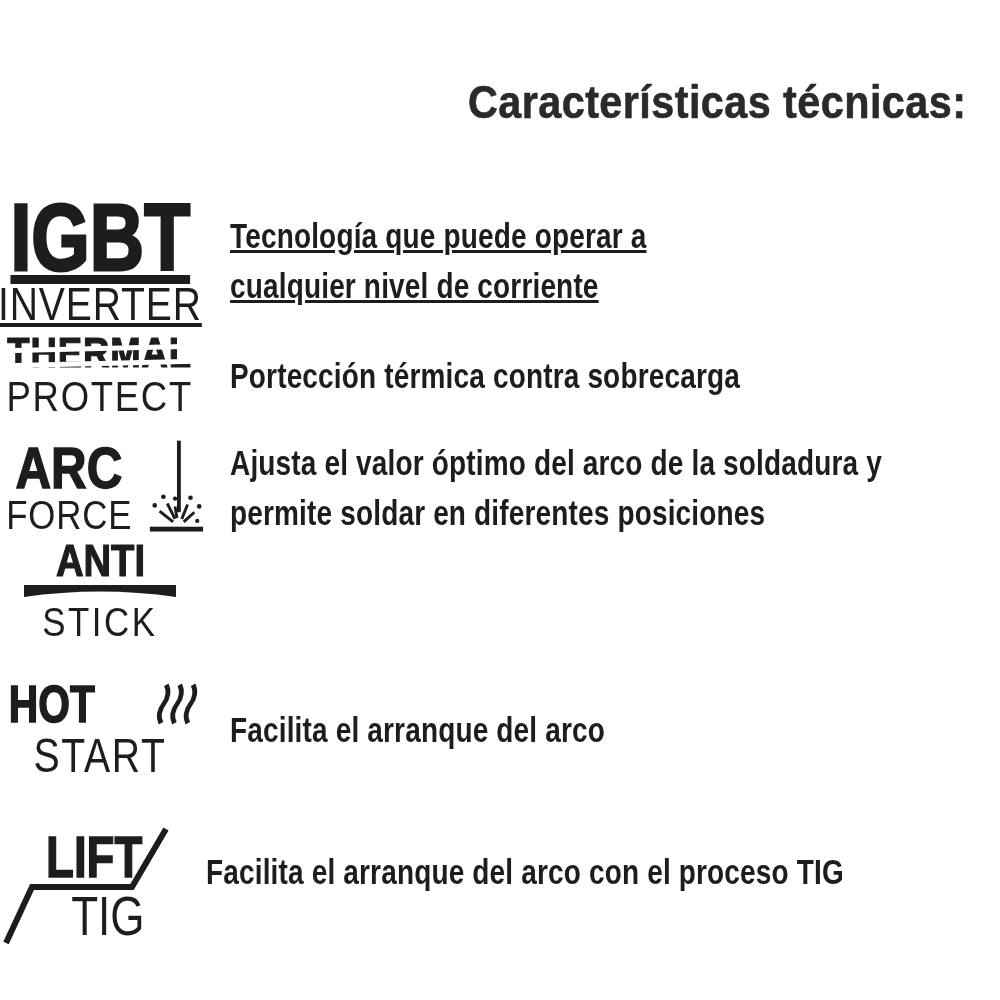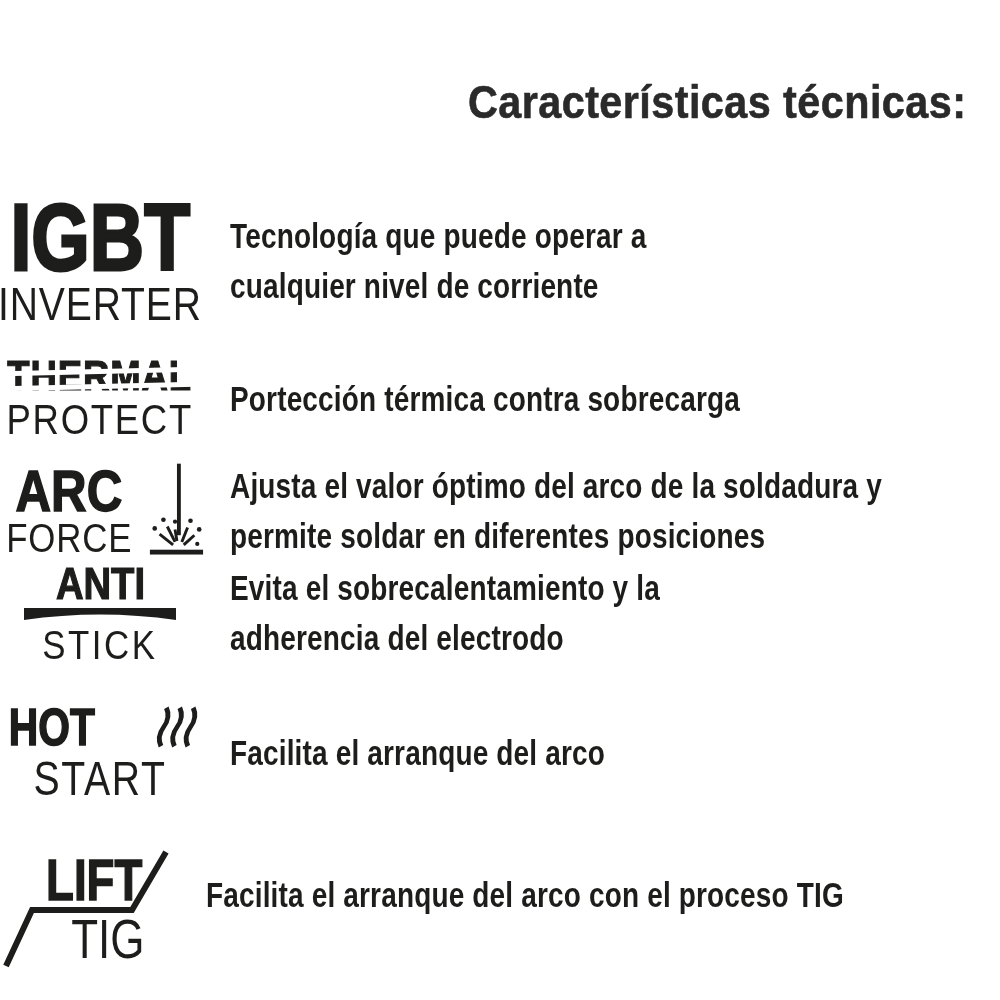--- a/index.html
+++ b/index.html
@@ -28,21 +28,21 @@
   .desc-line {
     display:block; font-size:35px; font-weight:bold; line-height:50px;
     white-space:nowrap; transform:scaleX(.8); transform-origin:left center;
     letter-spacing:0.2px;
   }
 
   .cond80 { transform:scaleX(.8);  transform-origin:center; display:inline-block; white-space:nowrap; }
   .cond85 { transform:scaleX(.85); transform-origin:center; display:inline-block; white-space:nowrap; }
 
   
-  .row-igbt { margin-bottom:27px; }
+  .row-igbt { margin-bottom:4px;text-decoration:underline; }
   .igbt-line1 { font-size:94px; font-weight:bold; -webkit-text-stroke:3px #1d1d1b; line-height:.92; }
   .igbt-line2 { font-size:46px; font-weight:400; letter-spacing:1px; line-height:1.0; }
 
   
   .row-thermal { margin-bottom:18px; }
   .thermal-line1 {
     position:relative; font-size:43px; font-weight:bold;
     -webkit-text-stroke:1.2px #1d1d1b; line-height:1.0; letter-spacing:1px;
   }
   .thermal-cut { position:absolute; left:-4px; right:-4px; height:5px; background:#ffffff; transform:rotate(-1.2deg); }
@@ -149,24 +149,20 @@
     <div class="row row-anti">
       <div class="badge">
         <span class="anti-line1 cond85">ANTI</span>
         <span class="anti-bar">
           <svg width="152" height="14" viewBox="0 0 152 14">
             <path class="fill-ink" d="M0,0 L152,0 L152,12 Q76,1 0,12 Z"></path>
           </svg>
         </span>
         <span class="anti-line2 cond85">STICK</span>
       </div>
-      <div class="desc">
-        <span class="desc-line">Evita el sobrecalentamiento y la</span>
-        <span class="desc-line">adherencia del electrodo</span>
-      </div>
     </div>
 
     <div class="row row-hot">
       <div class="badge">
         <div class="hot-top">
           <span class="hot-line1 cond80">HOT</span>
           <svg class="waves-svg" width="46" height="42" viewBox="0 0 48 42">
             <path class="ink" d="M8,41 Q2,31 8,21 Q14,11 8,1" fill="none" stroke-width="5"></path>
             <path class="ink" d="M22,41 Q16,31 22,21 Q28,11 22,1" fill="none" stroke-width="5"></path>
             <path class="ink" d="M36,41 Q30,31 36,21 Q42,11 36,1" fill="none" stroke-width="5"></path>

